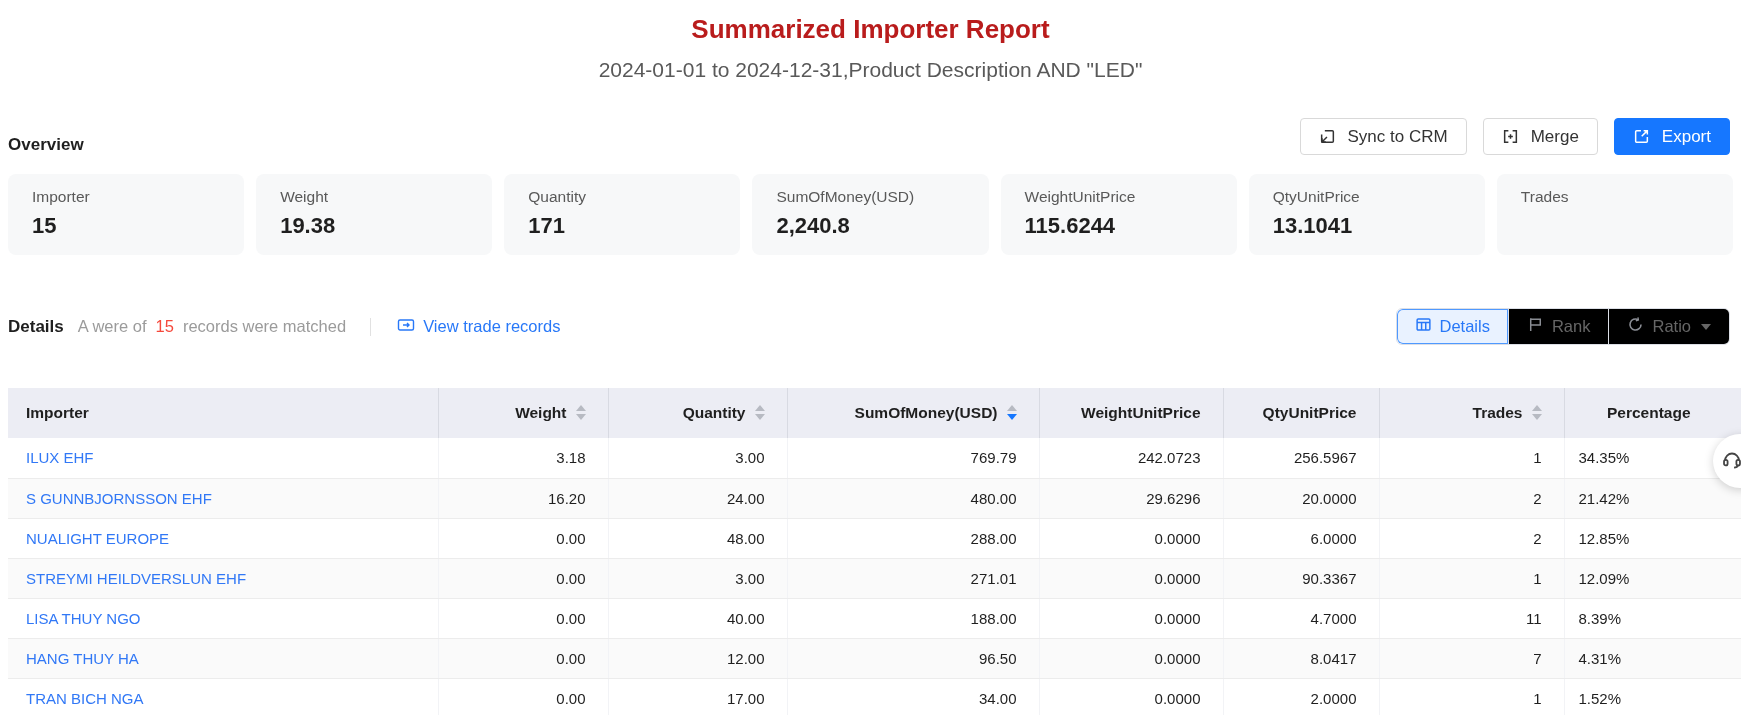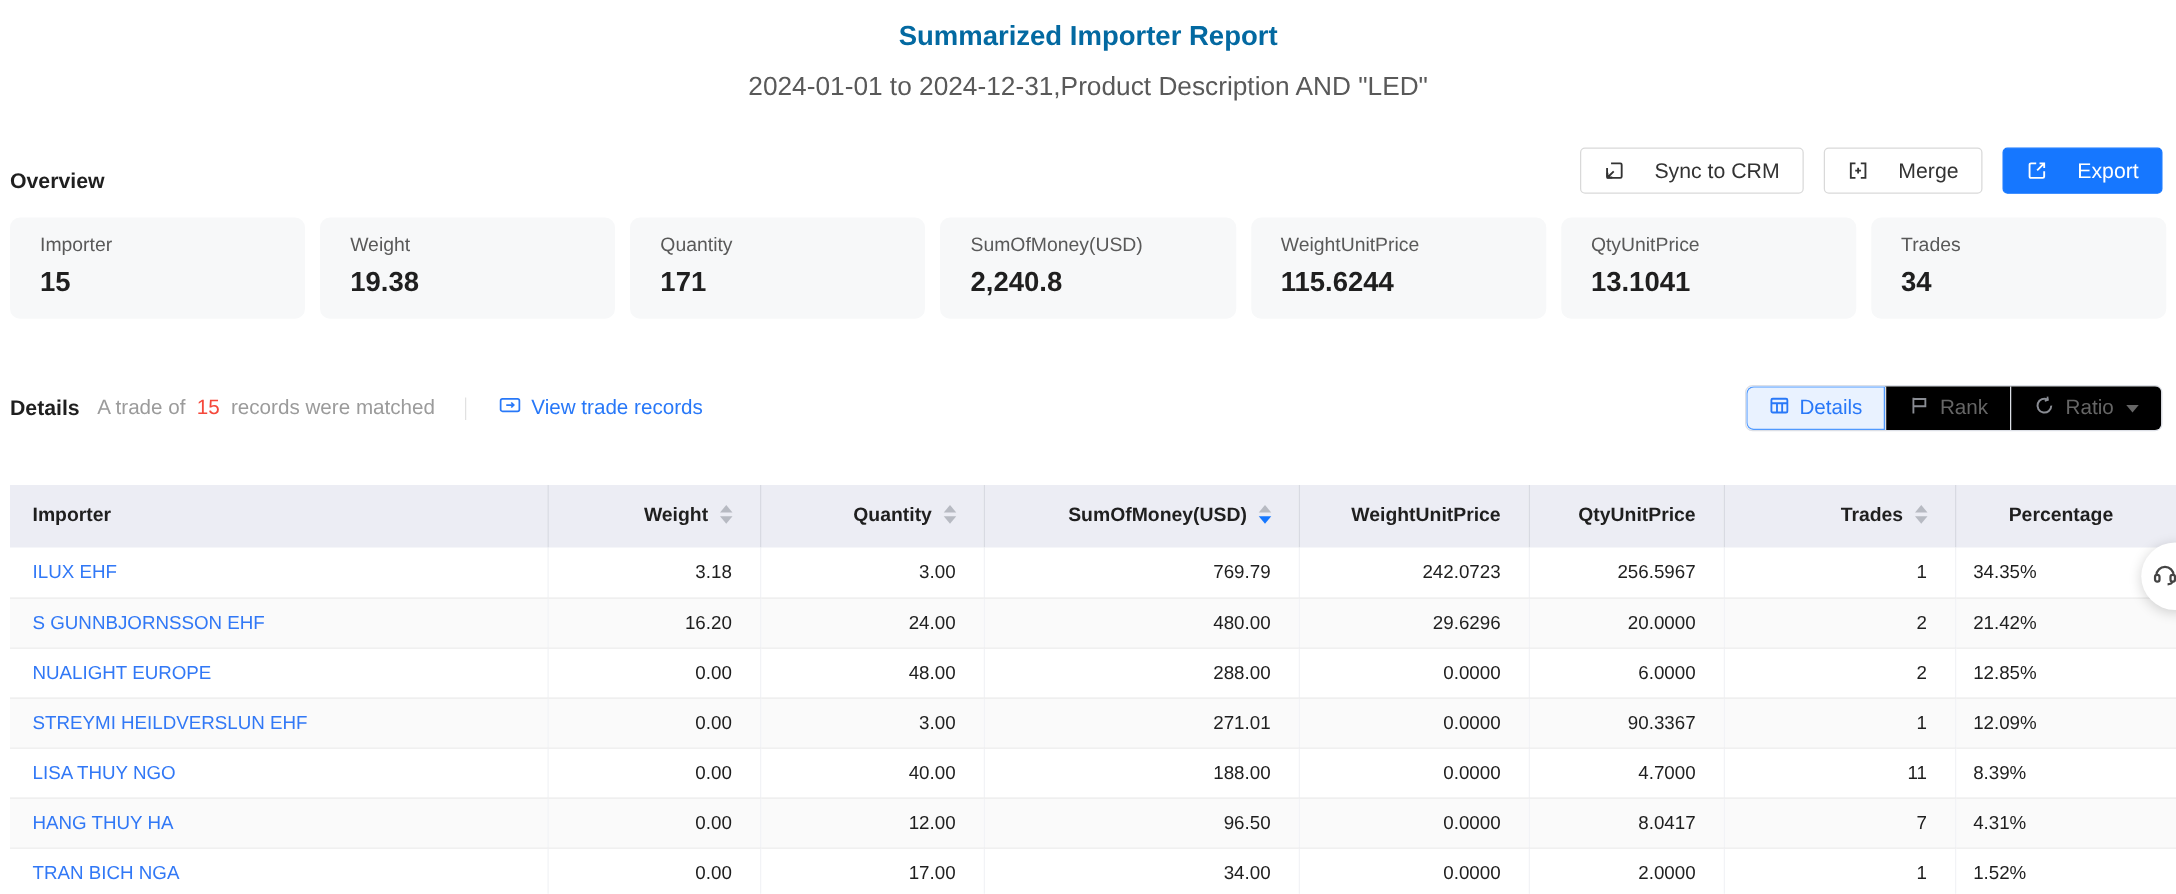--- a/index.html
+++ b/index.html
@@ -1,29 +1,29 @@
 <!DOCTYPE html>
 <html><head>
 <meta charset="utf-8">
 <style>
   * { margin:0; padding:0; box-sizing:border-box; }
   html,body { width:1741px; height:715px; background:#fff; overflow:hidden;
     font-family:"Liberation Sans", sans-serif; color:#1f1f1f; }
 
   
   .report-header { text-align:center; padding-top:14px; }
-  .report-title { font-size:22px; font-weight:600; color:#0369a1; line-height:30px; }
+  .report-title { font-size:26px; font-weight:600; color:#b91c1c; line-height:30px; }
   .report-subtitle { margin-top:13px; font-size:21px; color:#595959; line-height:25px; }
 
   
   .overview-bar { margin-top:36px; padding:0 11px 0 8px; height:37px;
     display:flex; align-items:flex-end; justify-content:space-between; }
   .overview-label { font-size:17px; font-weight:700; color:#1f1f1f; }
   .actions { display:flex; gap:16px; }
-  .btn { display:inline-flex; align-items:center; gap:24px; height:37px; padding:0 18px;
+  .btn { display:inline-flex; align-items:center; gap:12px; height:37px; padding:0 18px;
     background:#fff; border:1px solid #d9d9d9; border-radius:4px; font-size:17px;
     color:#333; cursor:pointer; font-family:inherit; }
   .btn svg { display:block; }
   .btn.primary { background:#1677ff; border-color:#1677ff; color:#fff; }
 
   
   .stats-row { margin:19px 8px 0 8px; display:flex; gap:12px; }
   .stat-card { flex:1 1 0; height:81px; background:#f7f8f9; border-radius:8px;
     padding:14px 0 0 24px; }
   .stat-label { font-size:15.5px; color:#595959; }
@@ -142,27 +142,26 @@
     <div class="stat-card">
       <div class="stat-label">WeightUnitPrice</div>
       <div class="stat-value">115.6244</div>
     </div>
     <div class="stat-card">
       <div class="stat-label">QtyUnitPrice</div>
       <div class="stat-value">13.1041</div>
     </div>
     <div class="stat-card">
       <div class="stat-label">Trades</div>
-      <div class="stat-value">34</div>
     </div>
   </div>
 
 <div class="details-bar">
   <span class="details-label">Details</span>
-  <span class="muted">A trade of</span>
+  <span class="muted">A were of</span>
   <span class="match-count">15</span>
   <span class="muted">records were matched</span>
   <span class="vdivider"></span>
   <a class="trade-link">
     <span>
       <svg width="18" height="16" viewBox="0 0 18 16" fill="none" stroke="#2878f8" stroke-width="1.4">
         <rect x="1.5" y="3" width="15" height="10" rx="1.5"></rect>
         <path d="M6 8 H12 M10 6 L12 8 L10 10"></path>
       </svg>
     </span>

